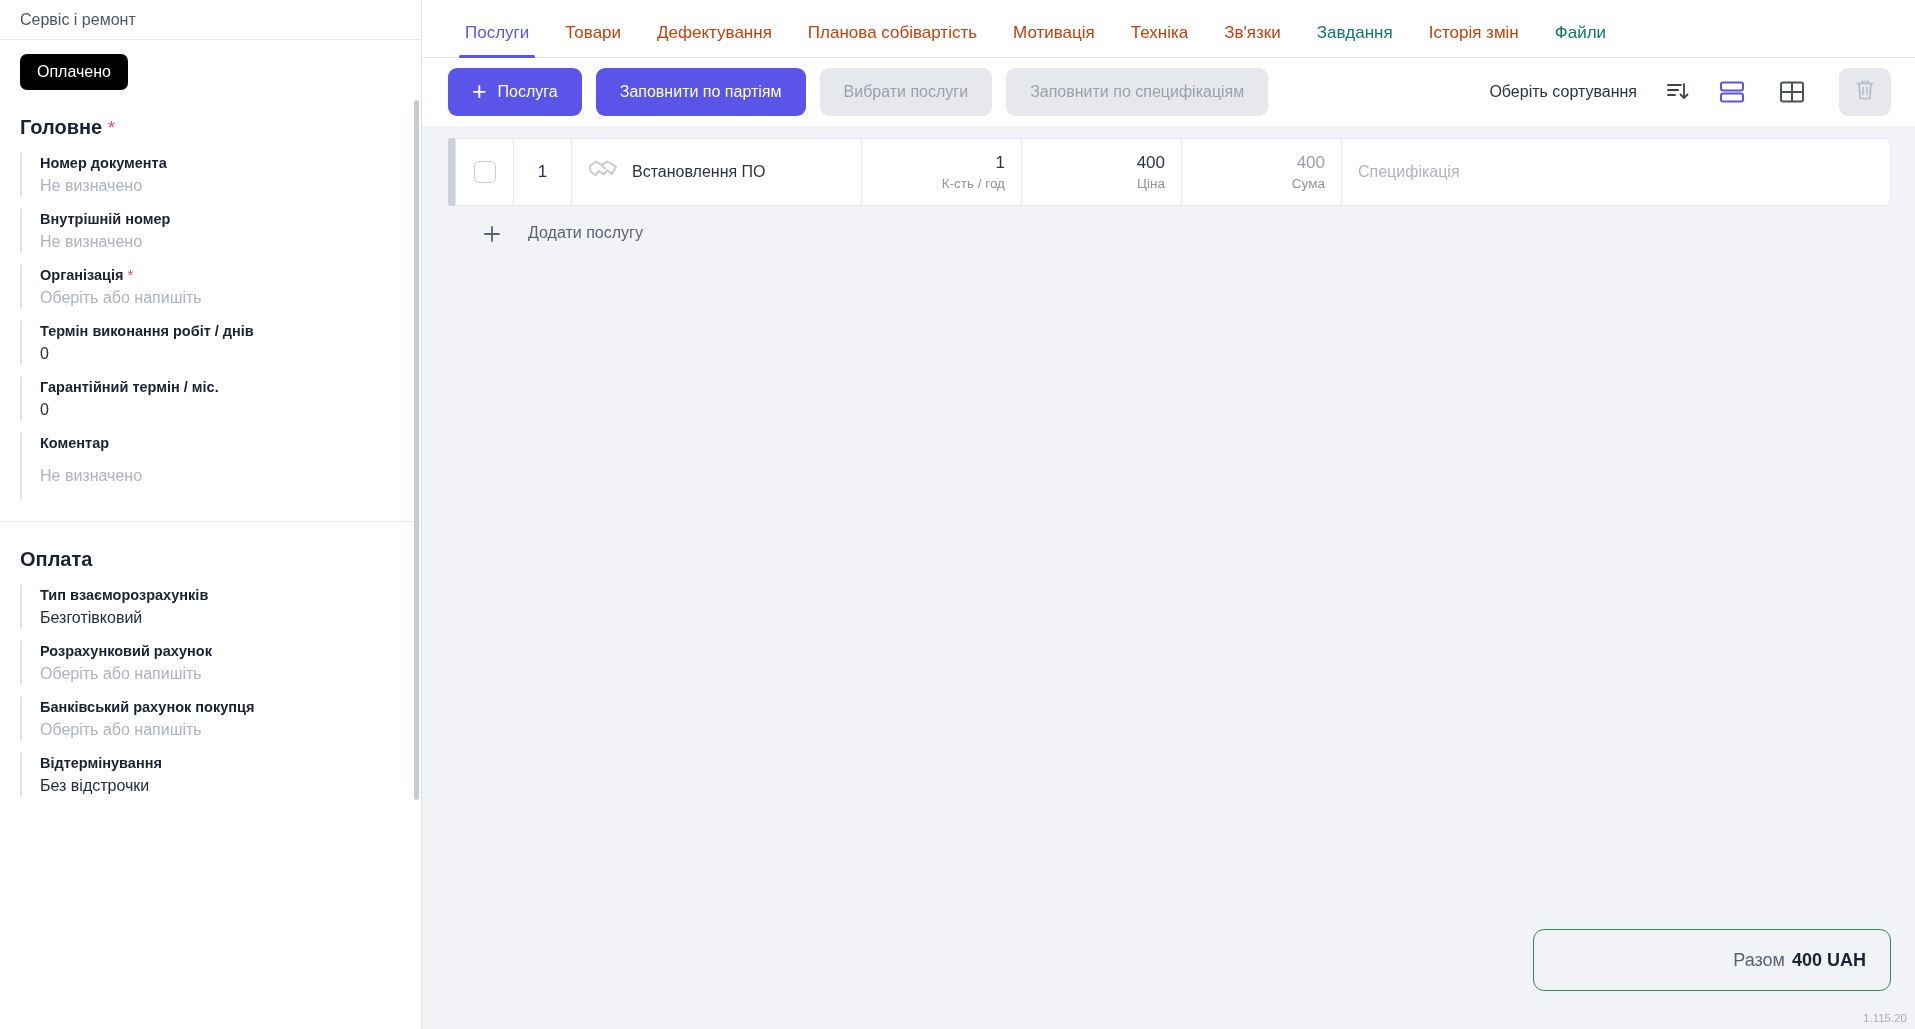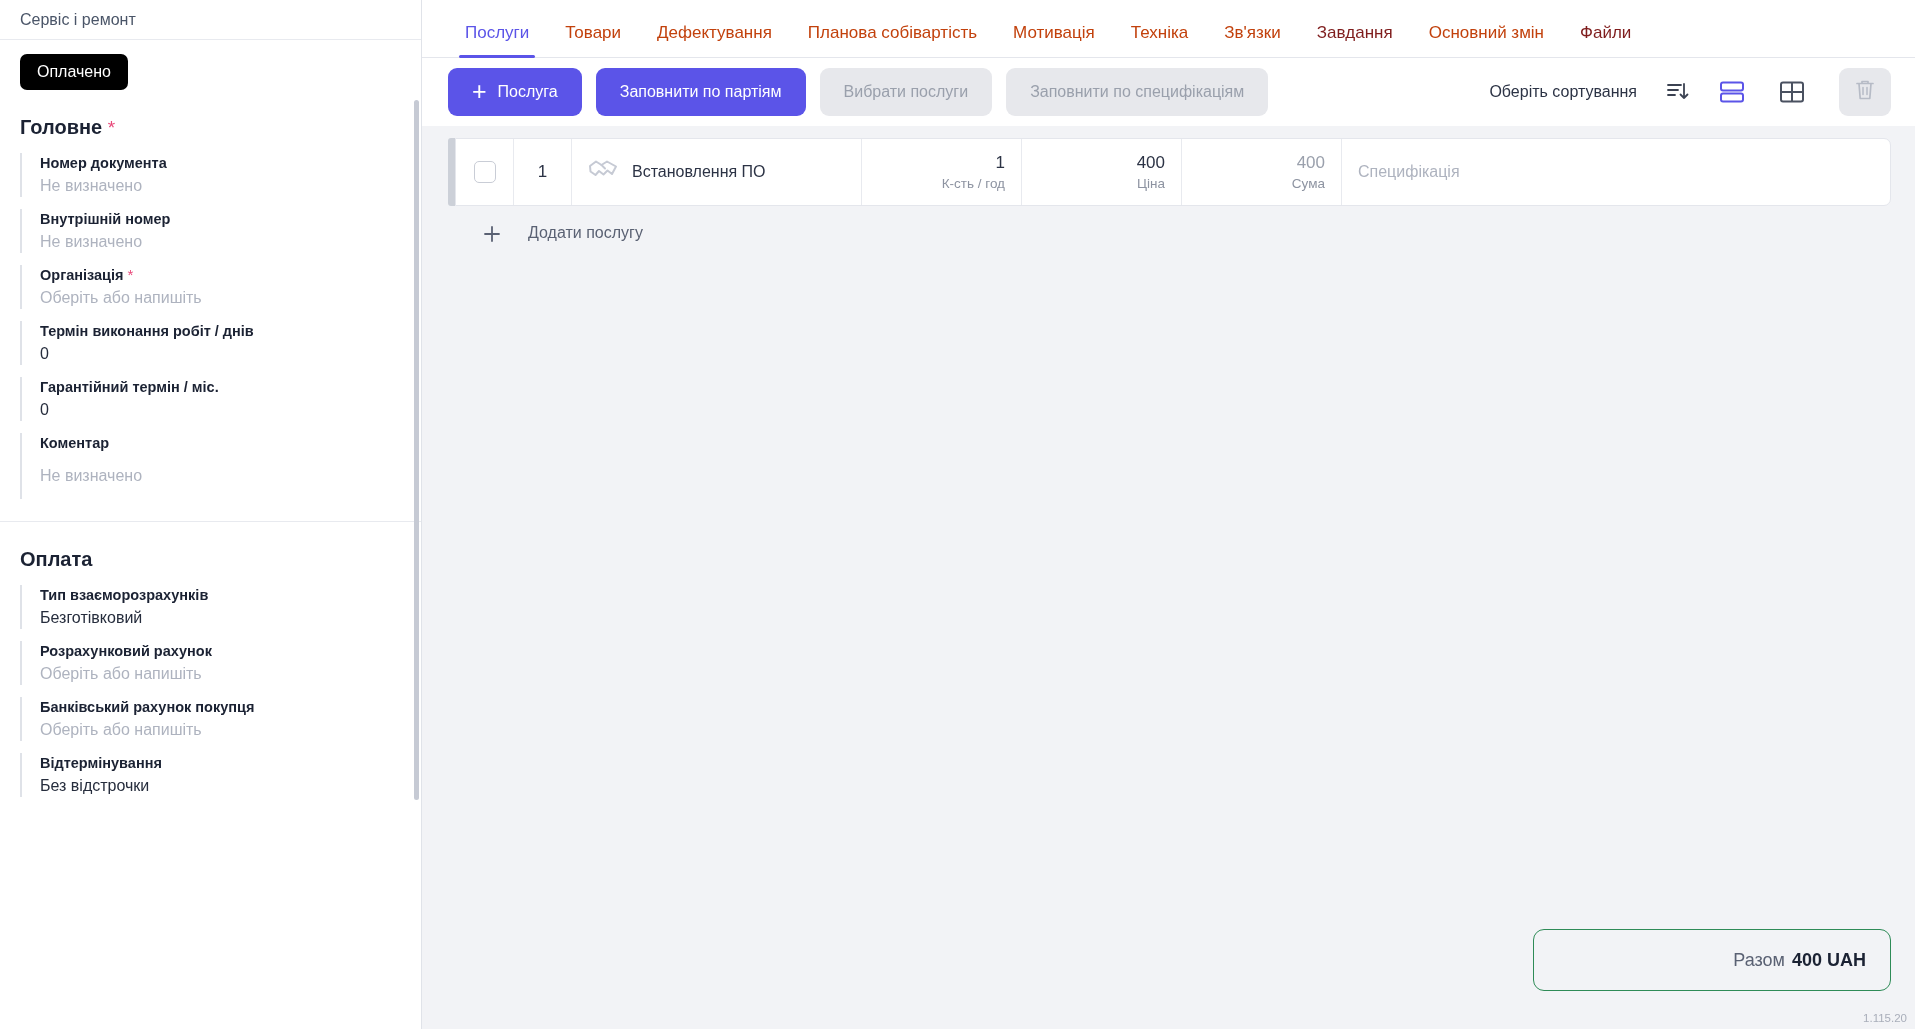--- a/index.html
+++ b/index.html
@@ -110,21 +110,21 @@
     padding: 0 18px 14px 18px;
     cursor: pointer; white-space: nowrap;
     position: relative;
   }
   .tab.active { color: #5b54e8; }
   .tab.active::after {
     content: ""; position: absolute;
     left: 12px; right: 12px; bottom: -1px; height: 3px;
     background: #5b54e8; border-radius: 2px;
   }
-  .tab.disabled { color: #7f1d1d; cursor: default; }
+  .tab.disabled { color: #0f766e; cursor: default; }
 
   .toolbar {
     height: 68px; background: #ffffff;
     display: flex; align-items: center;
     padding: 0 24px 0 26px; gap: 14px;
     flex: 0 0 68px;
   }
   .btn {
     height: 48px; border-radius: 9px; border: none;
     font-size: 16px; font-family: inherit;
@@ -298,21 +298,21 @@
 
     <nav class="tabs">
       <div class="tab active">Послуги</div>
       <div class="tab">Товари</div>
       <div class="tab">Дефектування</div>
       <div class="tab">Планова собівартість</div>
       <div class="tab">Мотивація</div>
       <div class="tab">Техніка</div>
       <div class="tab">Зв'язки</div>
       <div class="tab disabled">Завдання</div>
-      <div class="tab">Основний змін</div>
+      <div class="tab">Історія змін</div>
       <div class="tab disabled">Файли</div>
     </nav>
 
     <div class="toolbar">
       <button class="btn primary">
         <span class="plus-glyph">+</span>
         <span>Послуга</span>
       </button>
       <button class="btn primary">Заповнити по партіям</button>
       <button class="btn muted">Вибрати послуги</button>

